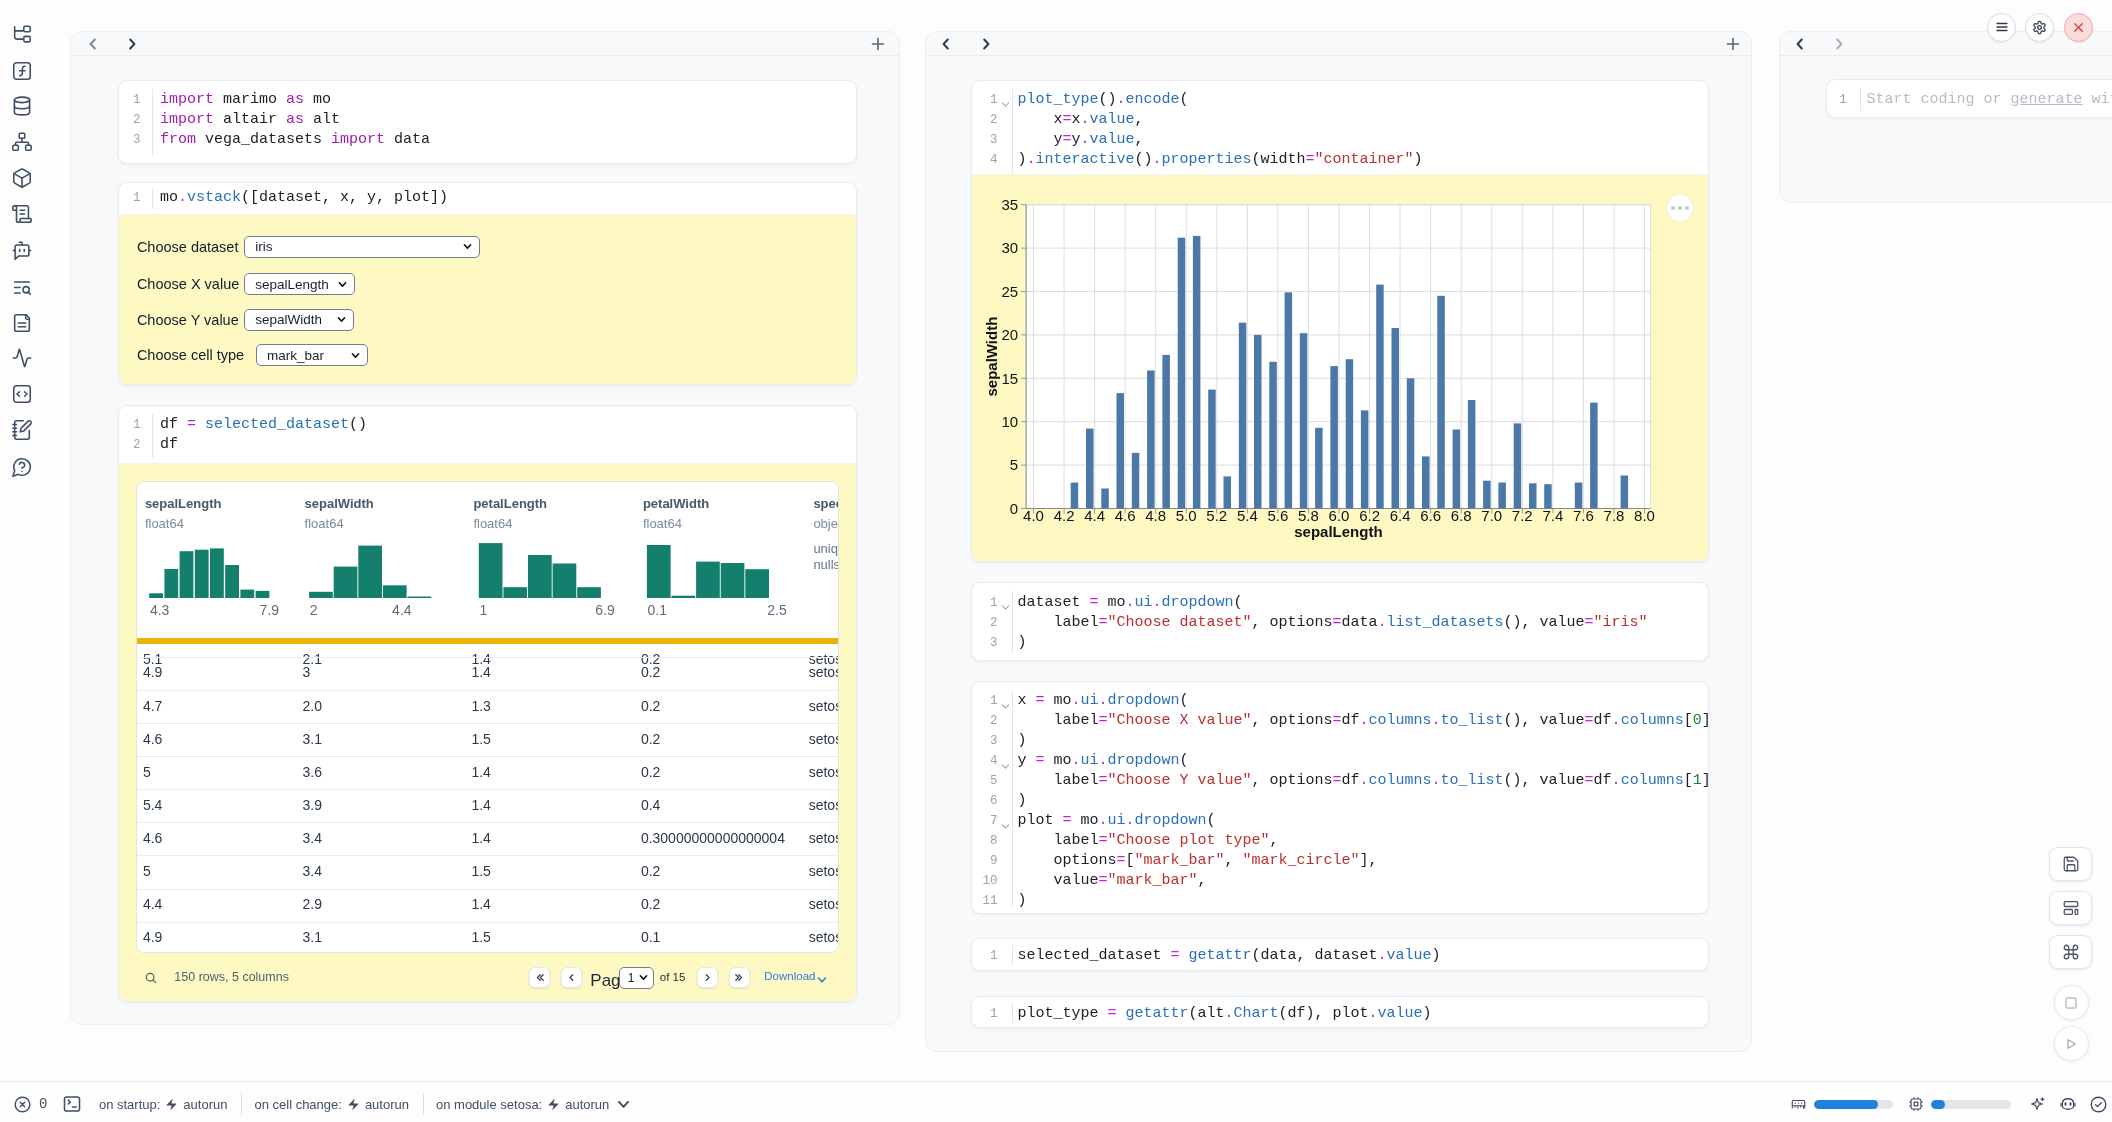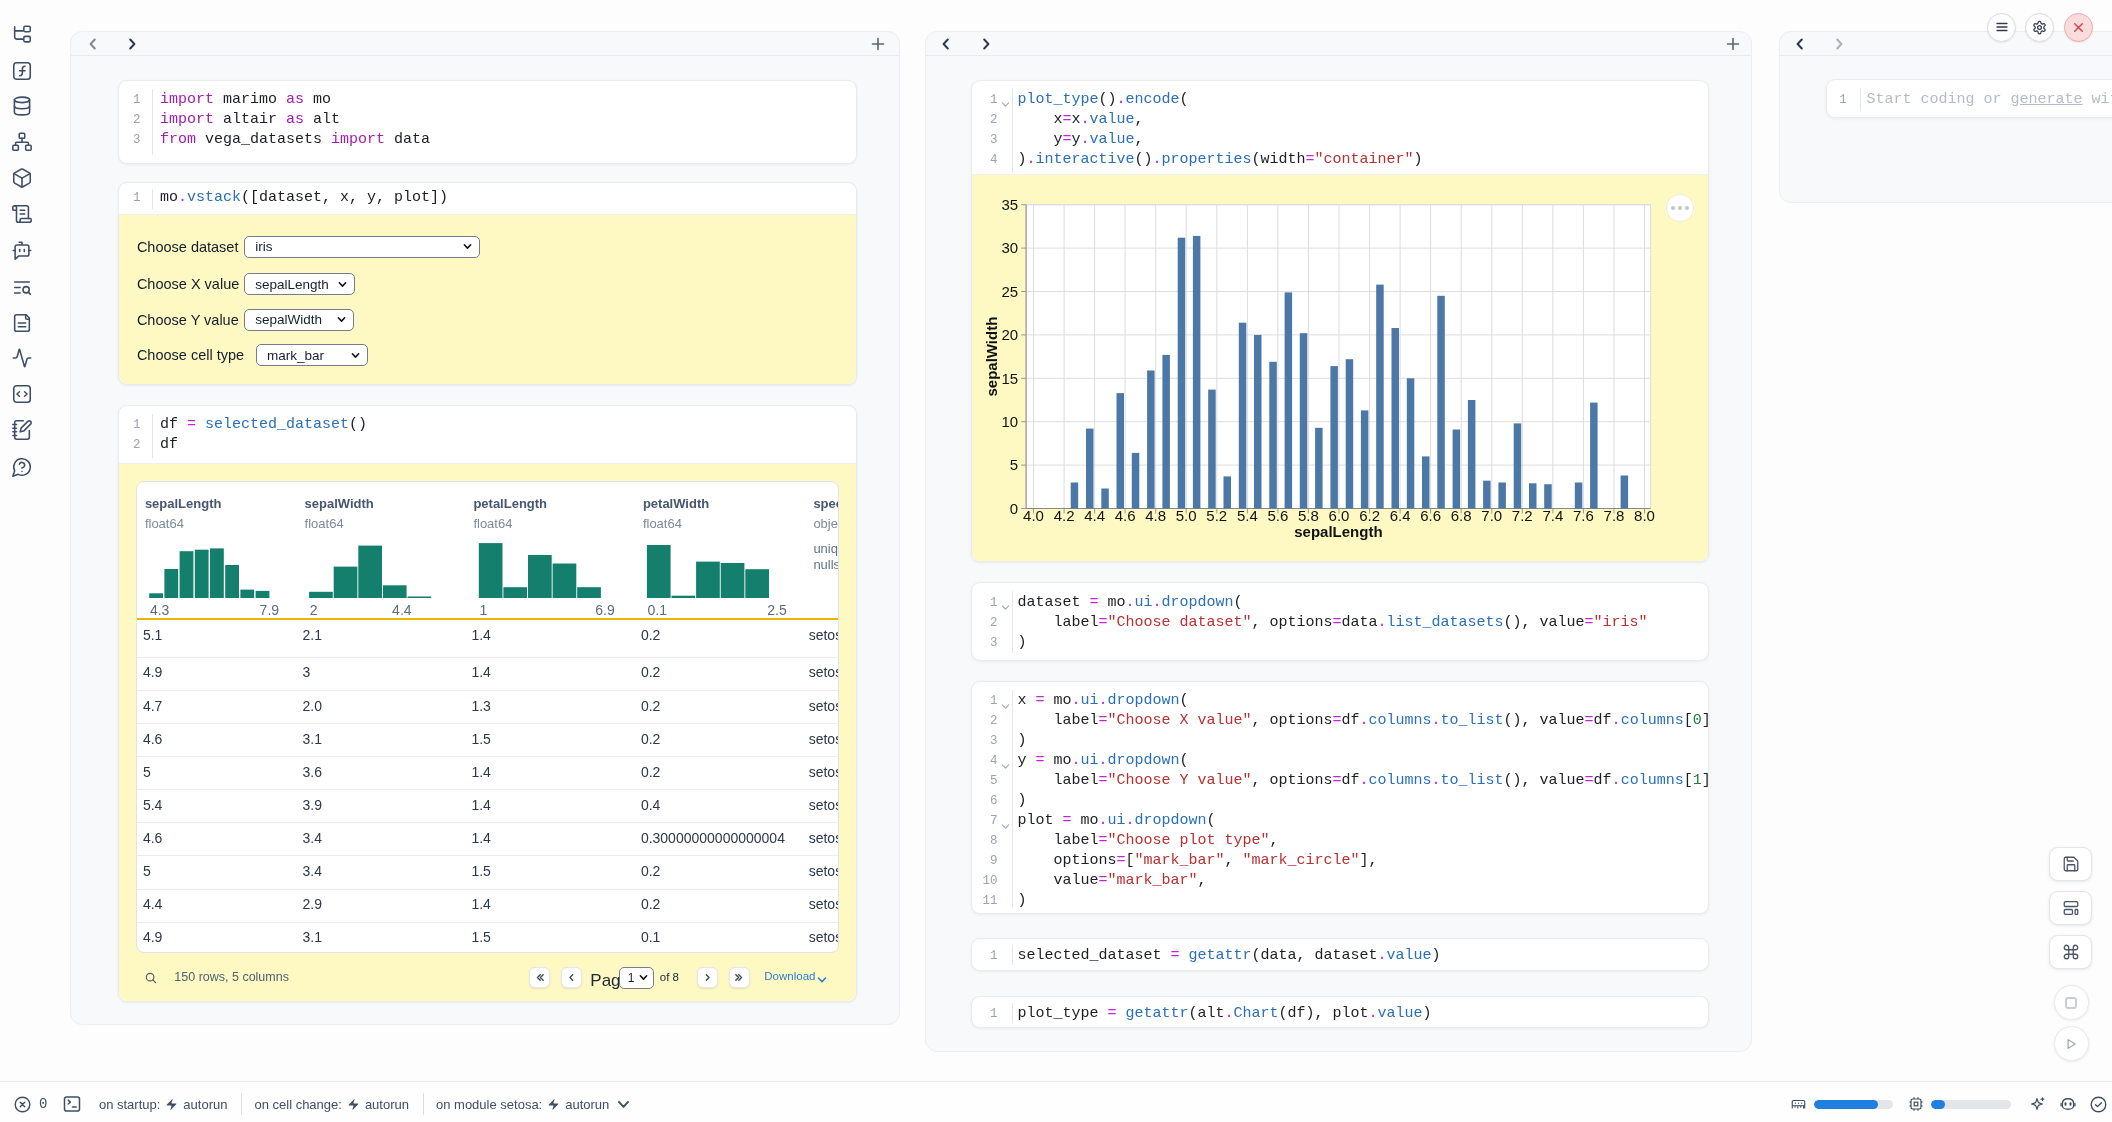--- a/index.html
+++ b/index.html
@@ -205,21 +205,21 @@
               <rect x="608.3" y="27.2" width="23.7" height="28.8" fill="#137f6c"></rect>
             </svg>
         <div class="abs" style="left:13.2px; top:120px; font-size:14px; color:#5c6b7e;">4.3</div>
         <div class="abs" style="left:97.4px; top:120px; width:45px; text-align:right; font-size:14px; color:#5c6b7e;">7.9</div>
         <div class="abs" style="left:173.1px; top:120px; font-size:14px; color:#5c6b7e;">2</div>
         <div class="abs" style="left:229.9px; top:120px; width:45px; text-align:right; font-size:14px; color:#5c6b7e;">4.4</div>
         <div class="abs" style="left:342.8px; top:120px; font-size:14px; color:#5c6b7e;">1</div>
         <div class="abs" style="left:433.0px; top:120px; width:45px; text-align:right; font-size:14px; color:#5c6b7e;">6.9</div>
         <div class="abs" style="left:510.9px; top:120px; font-size:14px; color:#5c6b7e;">0.1</div>
         <div class="abs" style="left:605.0px; top:120px; width:45px; text-align:right; font-size:14px; color:#5c6b7e;">2.5</div>
-        <div class="abs" style="left:0; top:136px; width:703.4px; height:33.1px; border-top:2px solid #eab308;">
+        <div class="abs" style="left:0; top:156px; width:703.4px; height:33.1px; border-top:6px solid #eab308;">
               <div class="abs tcell" style="left:6.2px; top:6.5px;">5.1</div>
               <div class="abs tcell" style="left:165.9px; top:6.5px;">2.1</div>
               <div class="abs tcell" style="left:334.7px; top:6.5px;">1.4</div>
               <div class="abs tcell" style="left:504.2px; top:6.5px;">0.2</div>
               <div class="abs tcell" style="left:672px; top:6.5px; white-space:nowrap;">setosa</div>
             </div>
         <div class="abs" style="left:0; top:174.6px; width:703.4px; height:33.1px; border-top:1px solid #e9edf0;">
               <div class="abs tcell" style="left:6.2px; top:6.5px;">4.9</div>
               <div class="abs tcell" style="left:165.9px; top:6.5px;">3</div>
               <div class="abs tcell" style="left:334.7px; top:6.5px;">1.4</div>
@@ -296,21 +296,21 @@
             </div>
         <div class="hbtn" style="left:442.3px; top:13.8px;">
               <svg width="11" height="11" viewBox="0 0 12 12">
                 <path d="m7.3 3 -3 3 3 3" fill="none" stroke="#3c4656" stroke-width="1.5" stroke-linecap="round" stroke-linejoin="round"></path>
               </svg>
             </div>
         <div class="abs" style="left:471.3px; top:17.5px; font-size:17px; color:#1d2736;">Page</div>
         <div class="sel abs" style="left:499.8px; top:13.3px; width:35px; padding:0 5px 0 8px; font-size:12px;">1<svg class="selcar" style="margin-left:4px" viewBox="0 0 10 10">
                 <path d="M1.5 3 5 6.8 8.5 3" fill="none" stroke="#111" stroke-width="1.7" stroke-linecap="round" stroke-linejoin="round"></path>
               </svg></div>
-        <div class="abs" style="left:540.8px; top:17.5px; font-size:11.5px; color:#1d2736;">of 8</div>
+        <div class="abs" style="left:540.8px; top:17.5px; font-size:11.5px; color:#1d2736;">of 15</div>
         <div class="hbtn" style="left:578.3px; top:13.8px;">
               <svg width="11" height="11" viewBox="0 0 12 12">
                 <path d="m4.7 3 3 3 -3 3" fill="none" stroke="#3c4656" stroke-width="1.5" stroke-linecap="round" stroke-linejoin="round"></path>
               </svg>
             </div>
         <div class="hbtn" style="left:610.3px; top:13.8px;">
               <svg width="11" height="11" viewBox="0 0 12 12">
                 <path d="m2 3 3 3 -3 3 M5.2 3l3 3 -3 3" fill="none" stroke="#3c4656" stroke-width="1.5" stroke-linecap="round" stroke-linejoin="round"></path>
               </svg>
             </div>

